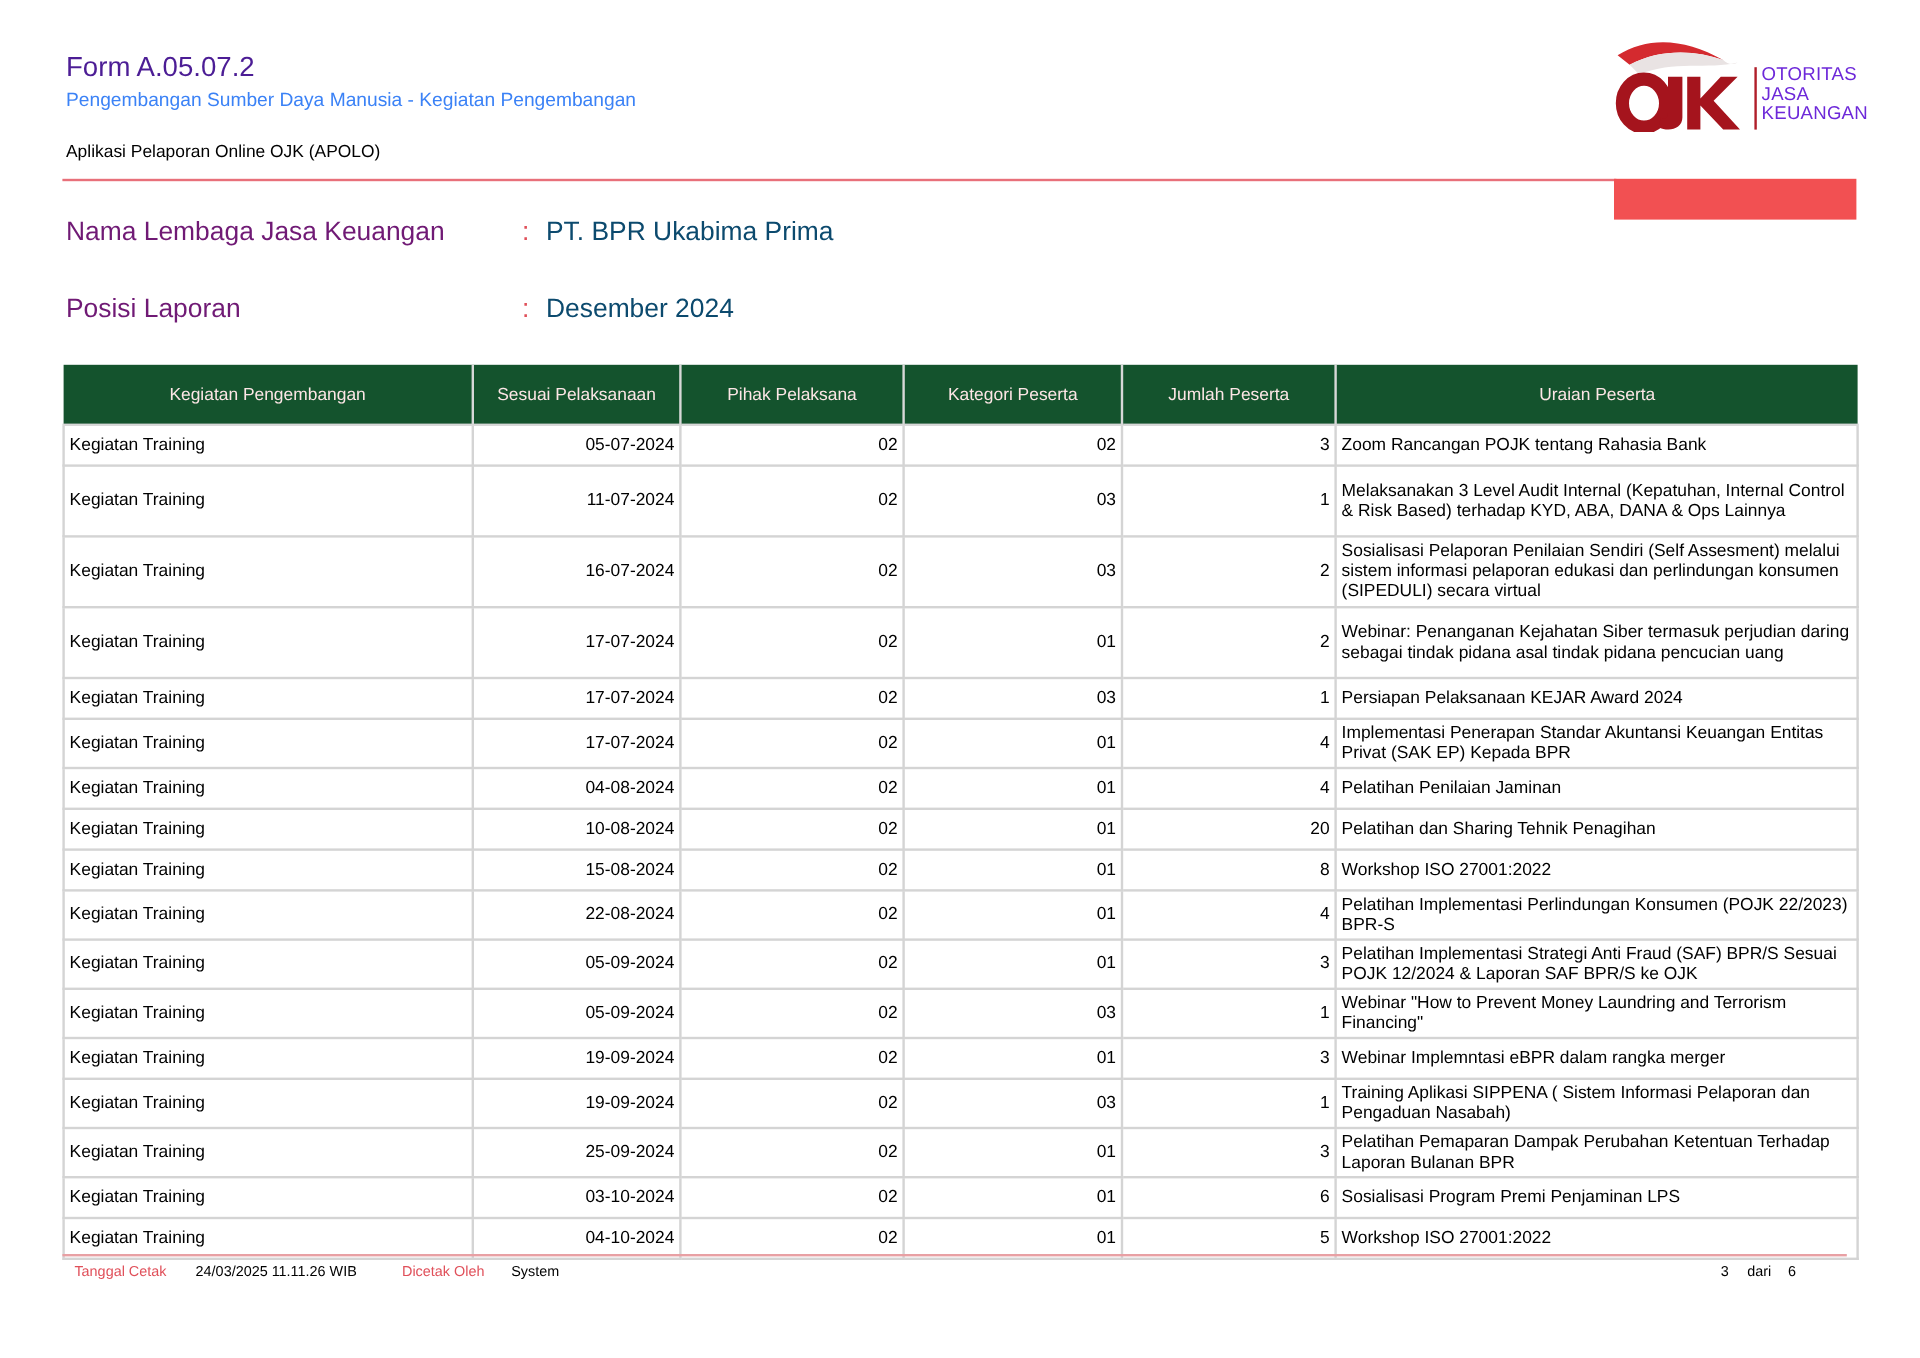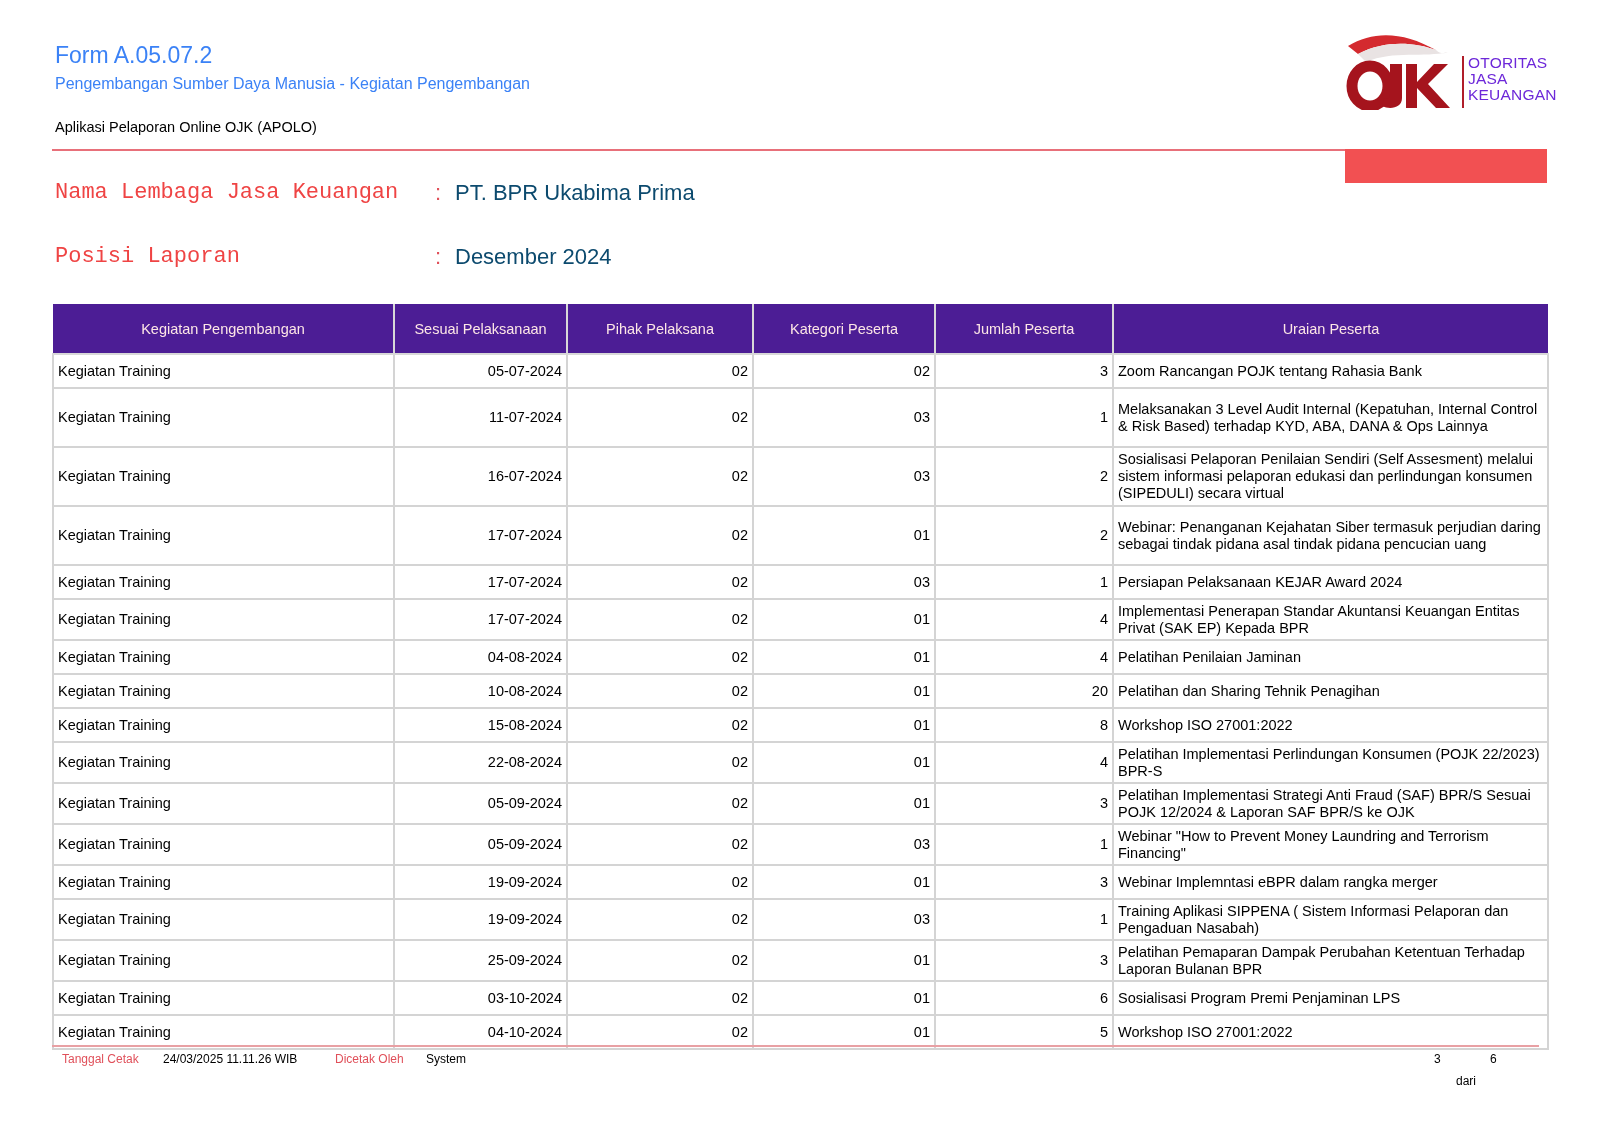--- a/index.html
+++ b/index.html
@@ -1,36 +1,36 @@
 <!DOCTYPE html>
 <html><head>
 <meta charset="utf-8">
 <style>
   html, body { margin:0; padding:0; background:#ffffff; }
   body { width:1600px; height:1132px; position:relative; overflow:hidden;
          font-family:"Liberation Sans", sans-serif; color:#000; }
-  .form-code { position:absolute; left:55px; top:42px; font-size:23px; color:#3b82f6; line-height:26px; }
+  .form-code { position:absolute; left:55px; top:42px; font-size:23px; color:#4c1d95; line-height:26px; }
   .form-title { position:absolute; left:55px; top:69px; font-size:16px; color:#3b82f6; line-height:30px; }
   .app-name { position:absolute; left:55px; top:119px; font-size:14.5px; color:#000; }
   .top-rule { position:absolute; left:52px; top:149px; width:1295px; height:2px; background:#e8707a; }
   .red-block { position:absolute; left:1345px; top:149px; width:202px; height:34px; background:#f25052; }
 
   .logo { position:absolute; left:1344px; top:28px; width:210px; height:82px; }
   .logo-mark { position:absolute; left:0; top:0; width:112px; height:82px; }
   .logo-sep { position:absolute; left:118px; top:28px; width:2px; height:52px; background:#b01e2a; }
   .logo-text { position:absolute; left:124px; top:27px; font-size:15.5px; line-height:16px; color:#6d28d9; letter-spacing:0.2px; }
   .logo-text div { white-space:nowrap; }
 
   .meta-row { position:absolute; left:55px; font-size:22px; }
-  .meta-label { position:absolute; left:0; color:#ef4444; white-space:nowrap;font-family:Liberation Mono, monospace; }
+  .meta-label { position:absolute; left:0; color:#701a75; white-space:nowrap; }
   .meta-colon { position:absolute; left:380px; color:#e0505a; }
   .meta-value { position:absolute; left:400px; color:#0c4a6e; white-space:nowrap; }
 
   table.report { position:absolute; left:52px; top:304px; width:1495px; border-collapse:collapse; table-layout:fixed; font-size:14.5px; }
-  table.report th { background:#4c1d95; color:#fde6e6; font-weight:normal; height:49px; border:2px solid #d8d8d8; border-top:none; padding:0 4px; text-align:center; font-size:14.5px; }
+  table.report th { background:#14532d; color:#fde6e6; font-weight:normal; height:49px; border:2px solid #d8d8d8; border-top:none; padding:0 4px; text-align:center; font-size:14.5px; }
   table.report th:first-child { border-left:none; }
   table.report th:last-child { border-right:none; }
   table.report td { border:2px solid #d4d4d4; padding:1px 4px; vertical-align:middle; line-height:17px; }
   td.c-left { text-align:left; }
   td.c-center { text-align:right; }
   td.c-right { text-align:right; }
   tr.h1 td { height:30px; }
   tr.h2 td { height:37px; }
   tr.h3 td { height:55px; }
 
@@ -234,14 +234,14 @@
   </tr>
     </tbody>
 </table>
 
 <div class="bottom-rule"></div>
 <div class="footer" style="left:62px;"><span class="f-label">Tanggal Cetak</span></div>
 <div class="footer" style="left:163px;text-align:center;"><span class="f-value">24/03/2025 11.11.26 WIB</span></div>
 <div class="footer" style="left:335px;"><span class="f-label">Dicetak Oleh</span></div>
 <div class="footer" style="left:426px;"><span class="f-value">System</span></div>
 <div class="footer" style="left:1434px;"><span class="f-value">3</span></div>
-<div class="footer" style="left:1456px;margin-top:22px;"><span class="f-value">dari</span></div>
+<div class="footer" style="left:1456px;"><span class="f-value">dari</span></div>
 <div class="footer" style="left:1490px;"><span class="f-value">6</span></div>
 
 </body></html>

